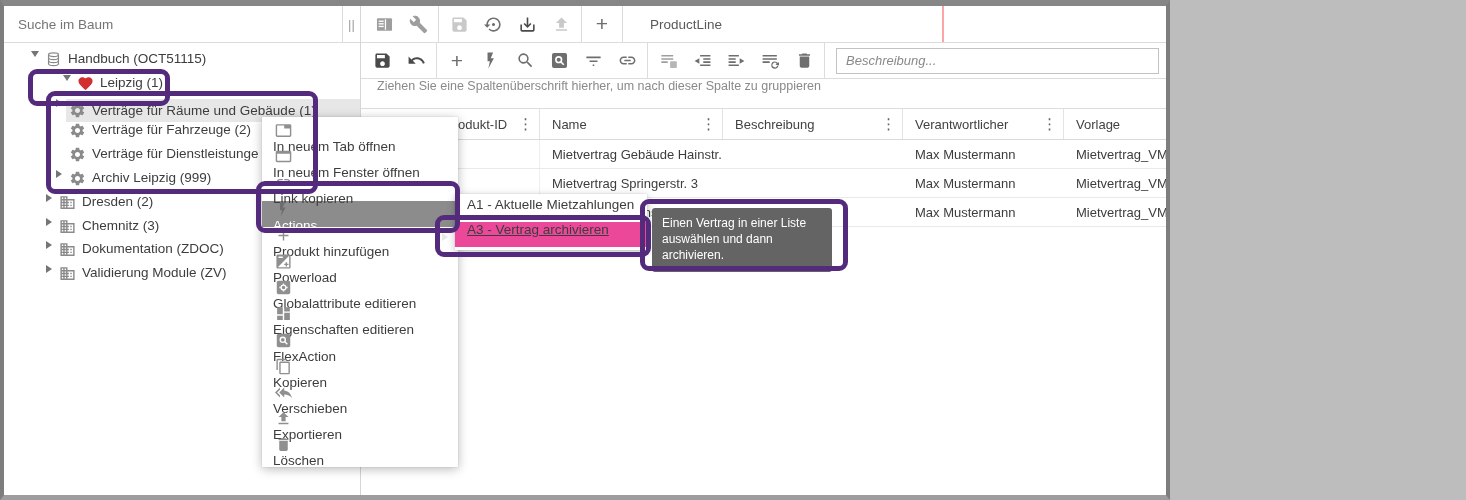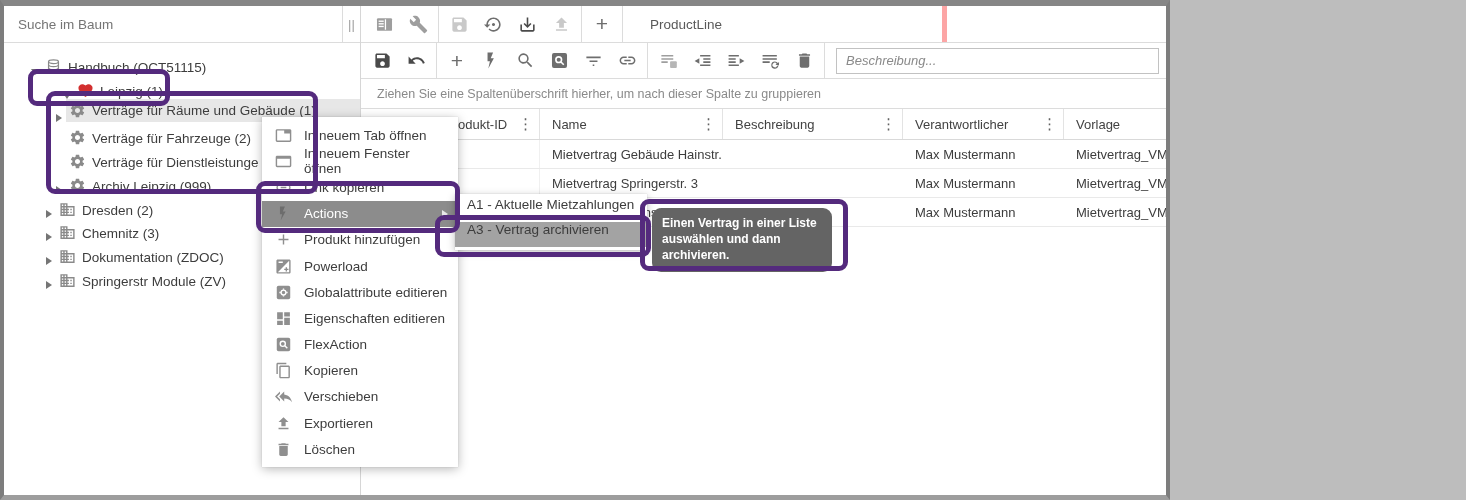--- a/index.html
+++ b/index.html
@@ -9,75 +9,75 @@
   .ic{width:19px;height:19px;display:block;}
   .ic-sm{width:17px;height:17px;display:block;}
   
   .tree-panel{position:absolute;left:0;top:0;width:356px;height:100%;border-right:1px solid #d6d6d6;background:#fff;}
   .search-row{height:36px;border-bottom:1px solid #dcdcdc;display:flex;align-items:stretch;}
   .search-row input{flex:1;border:none;outline:none;padding:0 0 0 14px;font-size:13.5px;font-family:inherit;color:#424242;}
   .search-row input::placeholder{color:#757575;}
   .splitter-cell{width:17px;border-left:1px solid #dcdcdc;display:flex;align-items:center;justify-content:center;
                  color:#9e9e9e;font-size:13px;cursor:col-resize;}
   .tree{padding-top:8px;}
-  .tree-row{height:23.8px;display:flex;align-items:flex-end;font-size:13.5px;color:#3d3d3d;}
+  .tree-row{height:23.8px;display:flex;align-items:flex-start;font-size:13.5px;color:#3d3d3d;}
   .tree-row .arr{width:14px;display:flex;justify-content:center;flex:none;}
   .arr-down{width:0;height:0;border-left:4.5px solid transparent;border-right:4.5px solid transparent;border-top:6px solid #757575;}
   .arr-right{width:0;height:0;border-top:4.5px solid transparent;border-bottom:4.5px solid transparent;border-left:6px solid #757575;}
   .tree-ic{width:22px;display:flex;justify-content:center;color:#8a8a8a;flex:none;}
   .row-body{display:flex;align-items:center;height:100%;padding-right:6px;}
   .lv0{padding-left:24px;} .lv1{padding-left:56px;} .lv1b{padding-left:38px;} .lv2{padding-left:48px;}
   .tree-row.selected .row-body{background:#e7e7e7;flex:1;}
   .tree-label{margin-left:4px;white-space:nowrap;}
   
   .main{position:absolute;left:357px;top:0;right:0;bottom:0;background:#fff;}
   .toolbar{display:flex;align-items:center;border-bottom:1px solid #dcdcdc;}
   .toolbar1{height:36px;}
   .toolbar2{height:35px;}
   .tbtn{width:34px;height:28px;display:flex;align-items:center;justify-content:center;color:#6e6e6e;cursor:pointer;flex:none;}
   .tbtn.light{color:#9e9e9e;} .tbtn.disabled{color:#c9c9c9;} .tbtn.dark{color:#4a4a4a;}
   .tb-divider{width:1px;align-self:stretch;background:#dcdcdc;margin:0 3px;flex:none;}
-  .tab{align-self:stretch;display:flex;align-items:center;width:292px;padding-left:24px;border-right:5px solid #fca5a5;
+  .tab{align-self:stretch;display:flex;align-items:center;width:292px;padding-left:24px;border-right:2px solid #fca5a5;
        font-size:13.5px;color:#595959;cursor:pointer;}
   .plus-glyph{font-size:21px;color:#6e6e6e;font-weight:400;}
   .filter-input{flex:1;height:24px;margin:0 7px 0 8px;border:1px solid #c2c2c2;padding:0 9px;font-size:13px;
                 font-family:inherit;color:#424242;outline:none;}
   .filter-input::placeholder{font-style:italic;color:#8a8a8a;}
-  .group-bar{height:29px;display:flex;align-items:center;padding-left:16px;font-size:12.5px;color:#8a8a8a;
+  .group-bar{height:29px;display:flex;padding-left:16px;font-size:12.5px;color:#8a8a8a;
              border-bottom:1px solid #dcdcdc;}
   
   .grid-header,.grid-row{display:grid;grid-template-columns:72px 107px 183px 180px 161px 165px 215px 1fr;}
   .grid-header{height:30px;border-bottom:1px solid #d9d9d9;}
   .hcell{display:flex;align-items:center;padding:0 4px 0 12px;font-size:13px;color:#424242;border-right:1px solid #e3e3e3;}
   .hcell:first-child{border-right:none;}
   .hcell .dots{margin-left:auto;color:#616161;font-size:15px;cursor:pointer;padding:0 2px;}
   .hcell.last{border-right:none;}
   .grid-row{height:28px;border-bottom:1px solid #e9e9e9;font-size:13px;color:#3d3d3d;}
   .dcell{display:flex;align-items:center;padding-left:12px;white-space:nowrap;overflow:hidden;}
   .dcell.handle{background:#f7f7f7;border-right:1px solid #ececec;}
   .dcell.idcell{border-right:1px solid #f0f0f0;}
   .dcell.status{padding:0;}
   .badge{width:100%;height:27px;display:flex;align-items:center;padding-left:12px;color:#1c1c1c;}
   
   .ctx-menu{position:absolute;left:258px;top:111px;width:196px;background:#fff;padding:5px 0;z-index:30;
             box-shadow:0 2px 10px rgba(0,0,0,.28),0 0 1px rgba(0,0,0,.2);}
-  .ctx-item{height:26.2px;display:flex;align-items:center;padding:0 10px 0 11px;font-size:13.5px;color:#3d3d3d;cursor:pointer;}
+  .ctx-item{height:26.2px;display:flex;align-items:flex-start;padding:0 10px 0 11px;font-size:13.5px;color:#3d3d3d;cursor:pointer;flex-direction:column;}
   .ctx-item .mi{width:20px;margin-right:11px;display:flex;justify-content:center;color:#8f8f8f;flex:none;}
   .ctx-item.hl{background:#8c8c8c;color:#fff;}
   .ctx-item.hl .mi{color:#6d6d6d;}
   .sub-arrow{margin-left:auto;width:0;height:0;border-top:4.5px solid transparent;border-bottom:4.5px solid transparent;
              border-left:6px solid #e8e8e8;}
   
   .submenu{position:absolute;left:451px;top:188px;width:192px;background:#fff;padding:3px 0;z-index:32;
            box-shadow:0 2px 8px rgba(0,0,0,.25),0 0 1px rgba(0,0,0,.2);}
   .sub-item{height:25px;display:flex;align-items:flex-start;padding:0 12px;font-size:13.5px;color:#3d3d3d;cursor:pointer;}
-  .sub-item.hl{background:#a3a3a3;}
+  .sub-item.hl{background:#ec4899;text-decoration:underline;}
   
   .tooltip{position:absolute;left:648px;top:202px;width:160px;background:#646464;color:#fff;z-index:40;
-           font-size:12px;font-weight:bold;line-height:1.35;padding:7px 10px 8px;border-radius:9px;}
+           font-size:12px;font-weight:normal;line-height:1.35;padding:7px 10px 8px;border-radius:3px;}
   
   .anno{position:absolute;border:5px solid #542a7d;border-radius:9px;z-index:50;pointer-events:none;}
   .anno-leipzig{left:24px;top:63px;width:132px;height:27px;}
   .anno-group{left:42px;top:85px;width:262px;height:93px;}
   .anno-actions{left:252px;top:175px;width:194px;height:42px;}
   .anno-a3{left:431px;top:209px;width:206px;height:32px;}
   .anno-tooltip{left:636px;top:193px;width:198px;height:62px;}
   .heart{color:#d22f2f;}
 </style>
 </head>
@@ -205,21 +205,21 @@
 
       <div class="tree-row lv1b">
         <span class="arr">
             <span class="arr-right"></span>
           </span>
         <span class="tree-ic">
           <svg class="ic-sm" viewBox="0 0 24 24" fill="currentColor">
               <path d="M12 7V3H2v18h20V7H12zM6 19H4v-2h2v2zm0-4H4v-2h2v2zm0-4H4V9h2v2zm0-4H4V5h2v2zm4 12H8v-2h2v2zm0-4H8v-2h2v2zm0-4H8V9h2v2zm0-4H8V5h2v2zm10 12h-8v-2h2v-2h-2v-2h2v-2h-2V9h8v10zm-2-8h-2v2h2v-2zm0 4h-2v2h2v-2z"></path>
             </svg>
           </span>
-        <span class="tree-label">Springerstr Module (ZV)</span>
+        <span class="tree-label">Validierung Module (ZV)</span>
       </div>
 
     </div>
   </div>
 
   <div class="main">
 
     <div class="toolbar toolbar1">
       <div class="tbtn light" style="margin-left:6px">
         <svg class="ic" viewBox="0 0 24 24" fill="currentColor">

